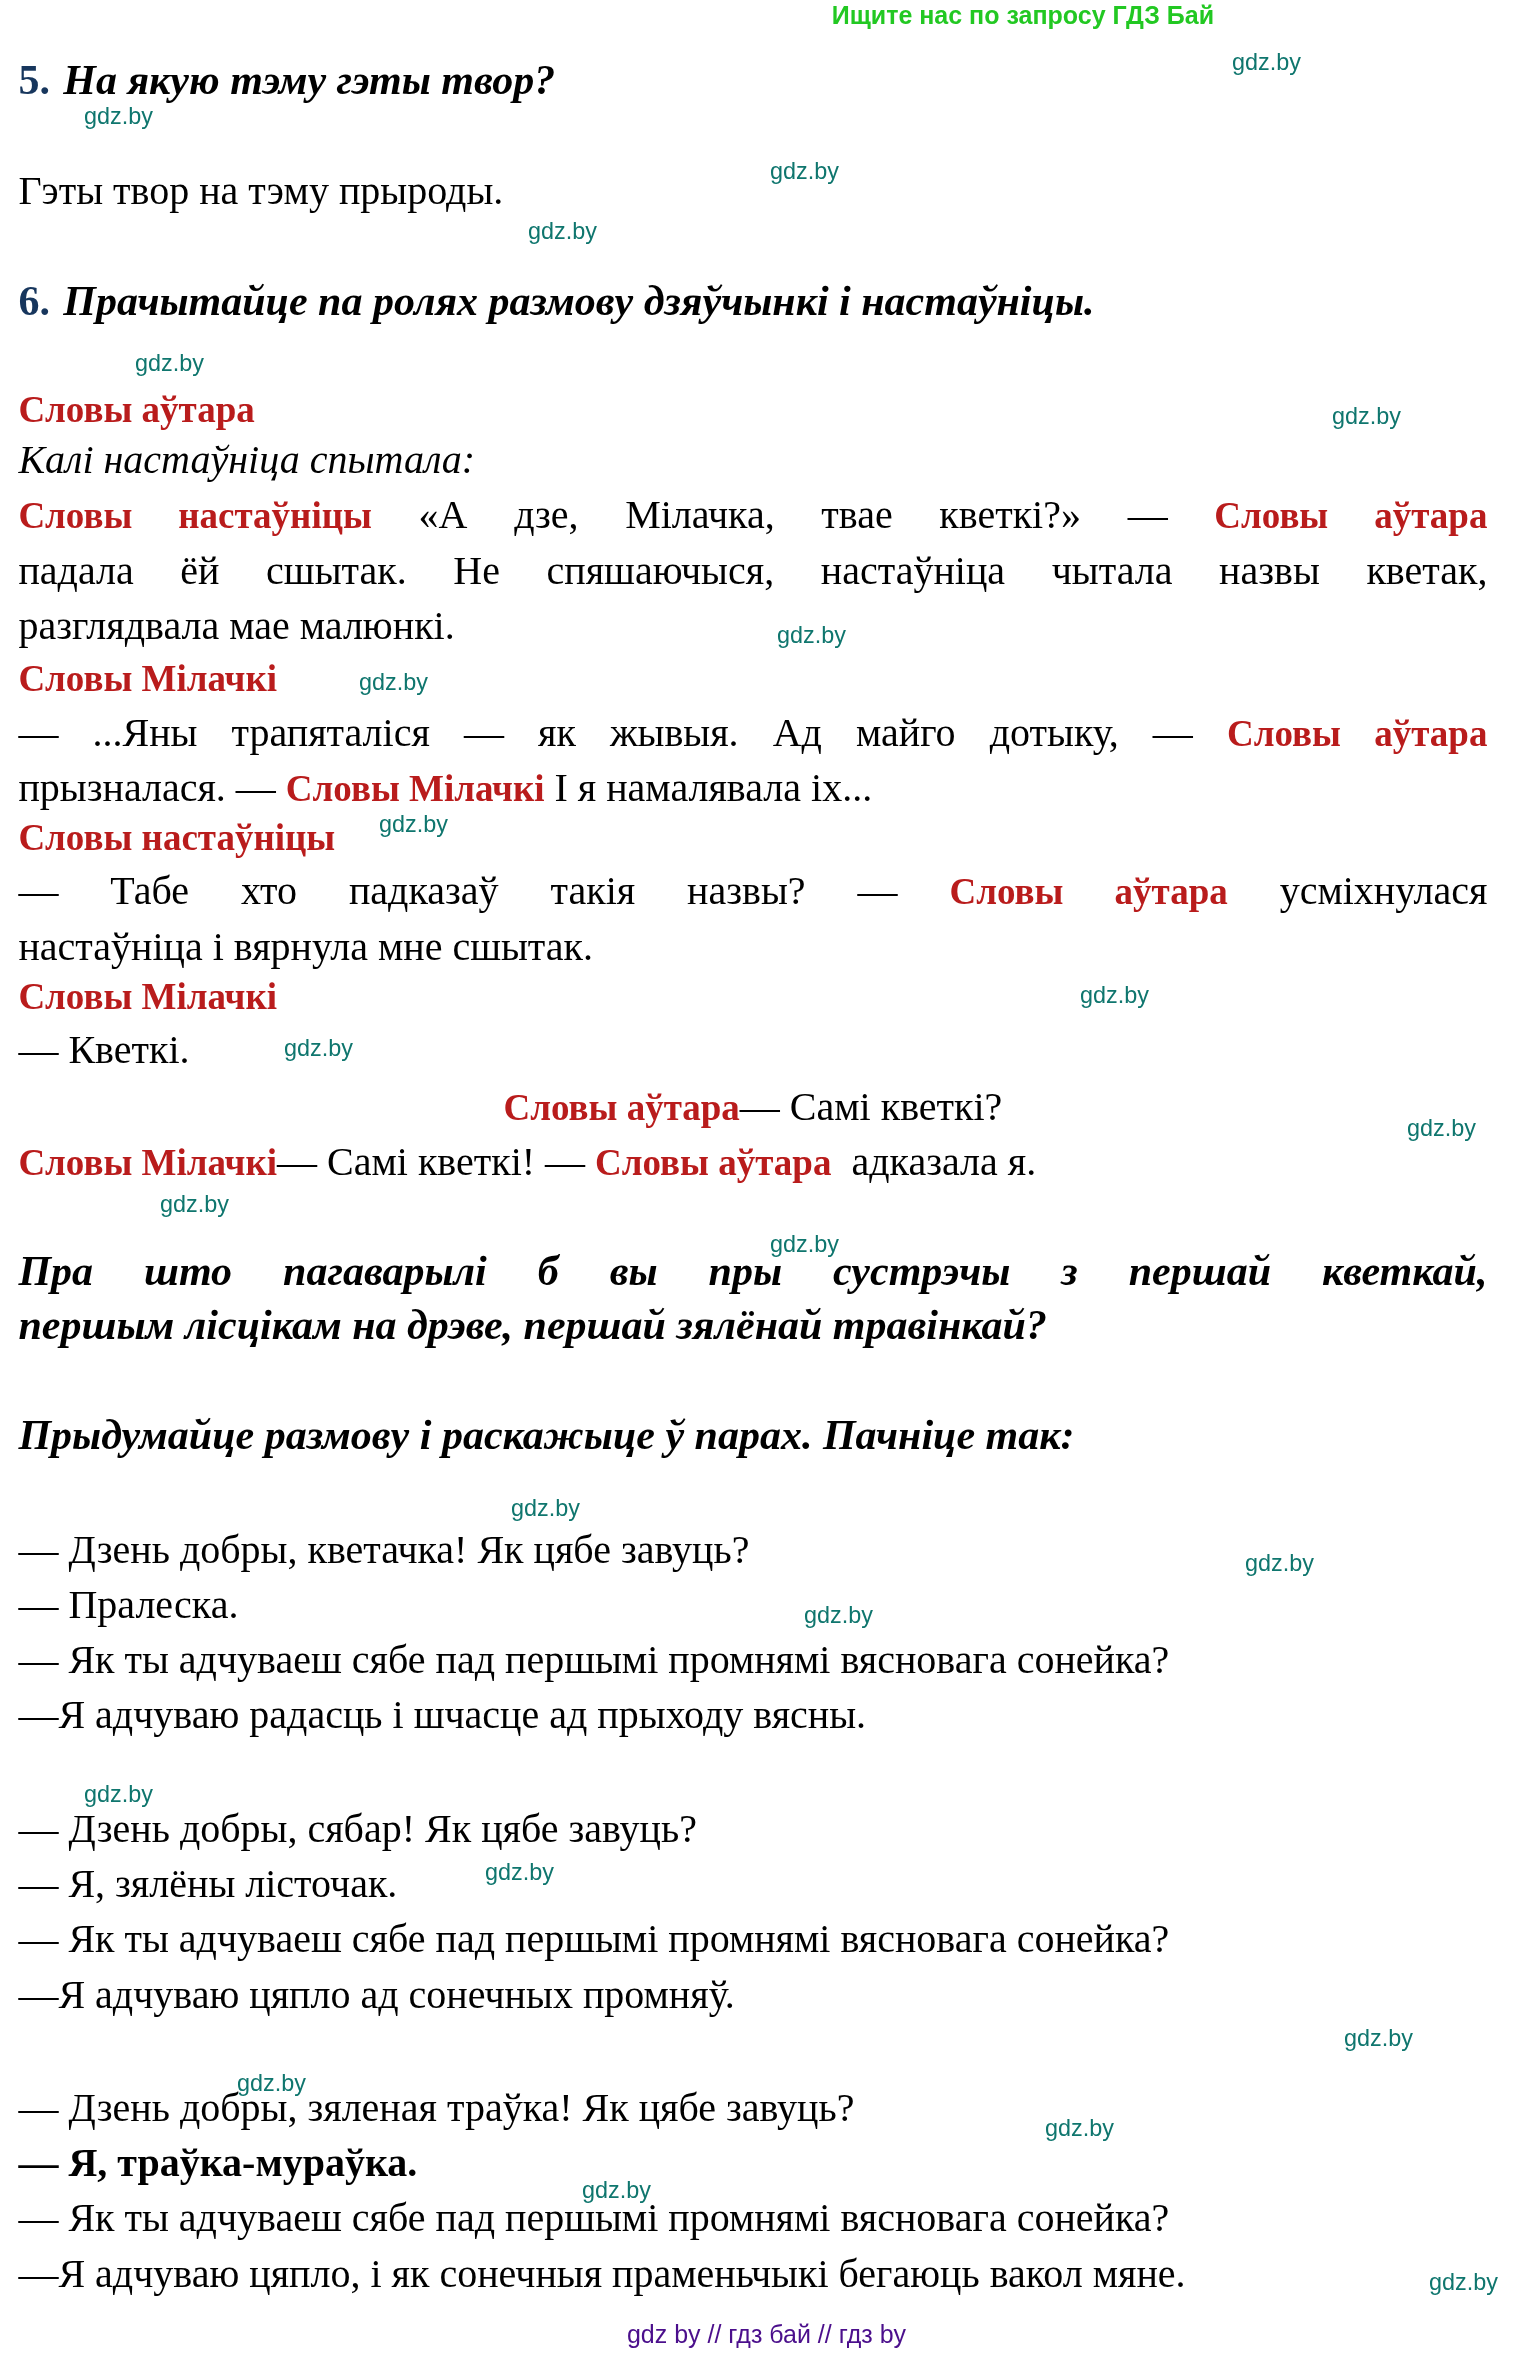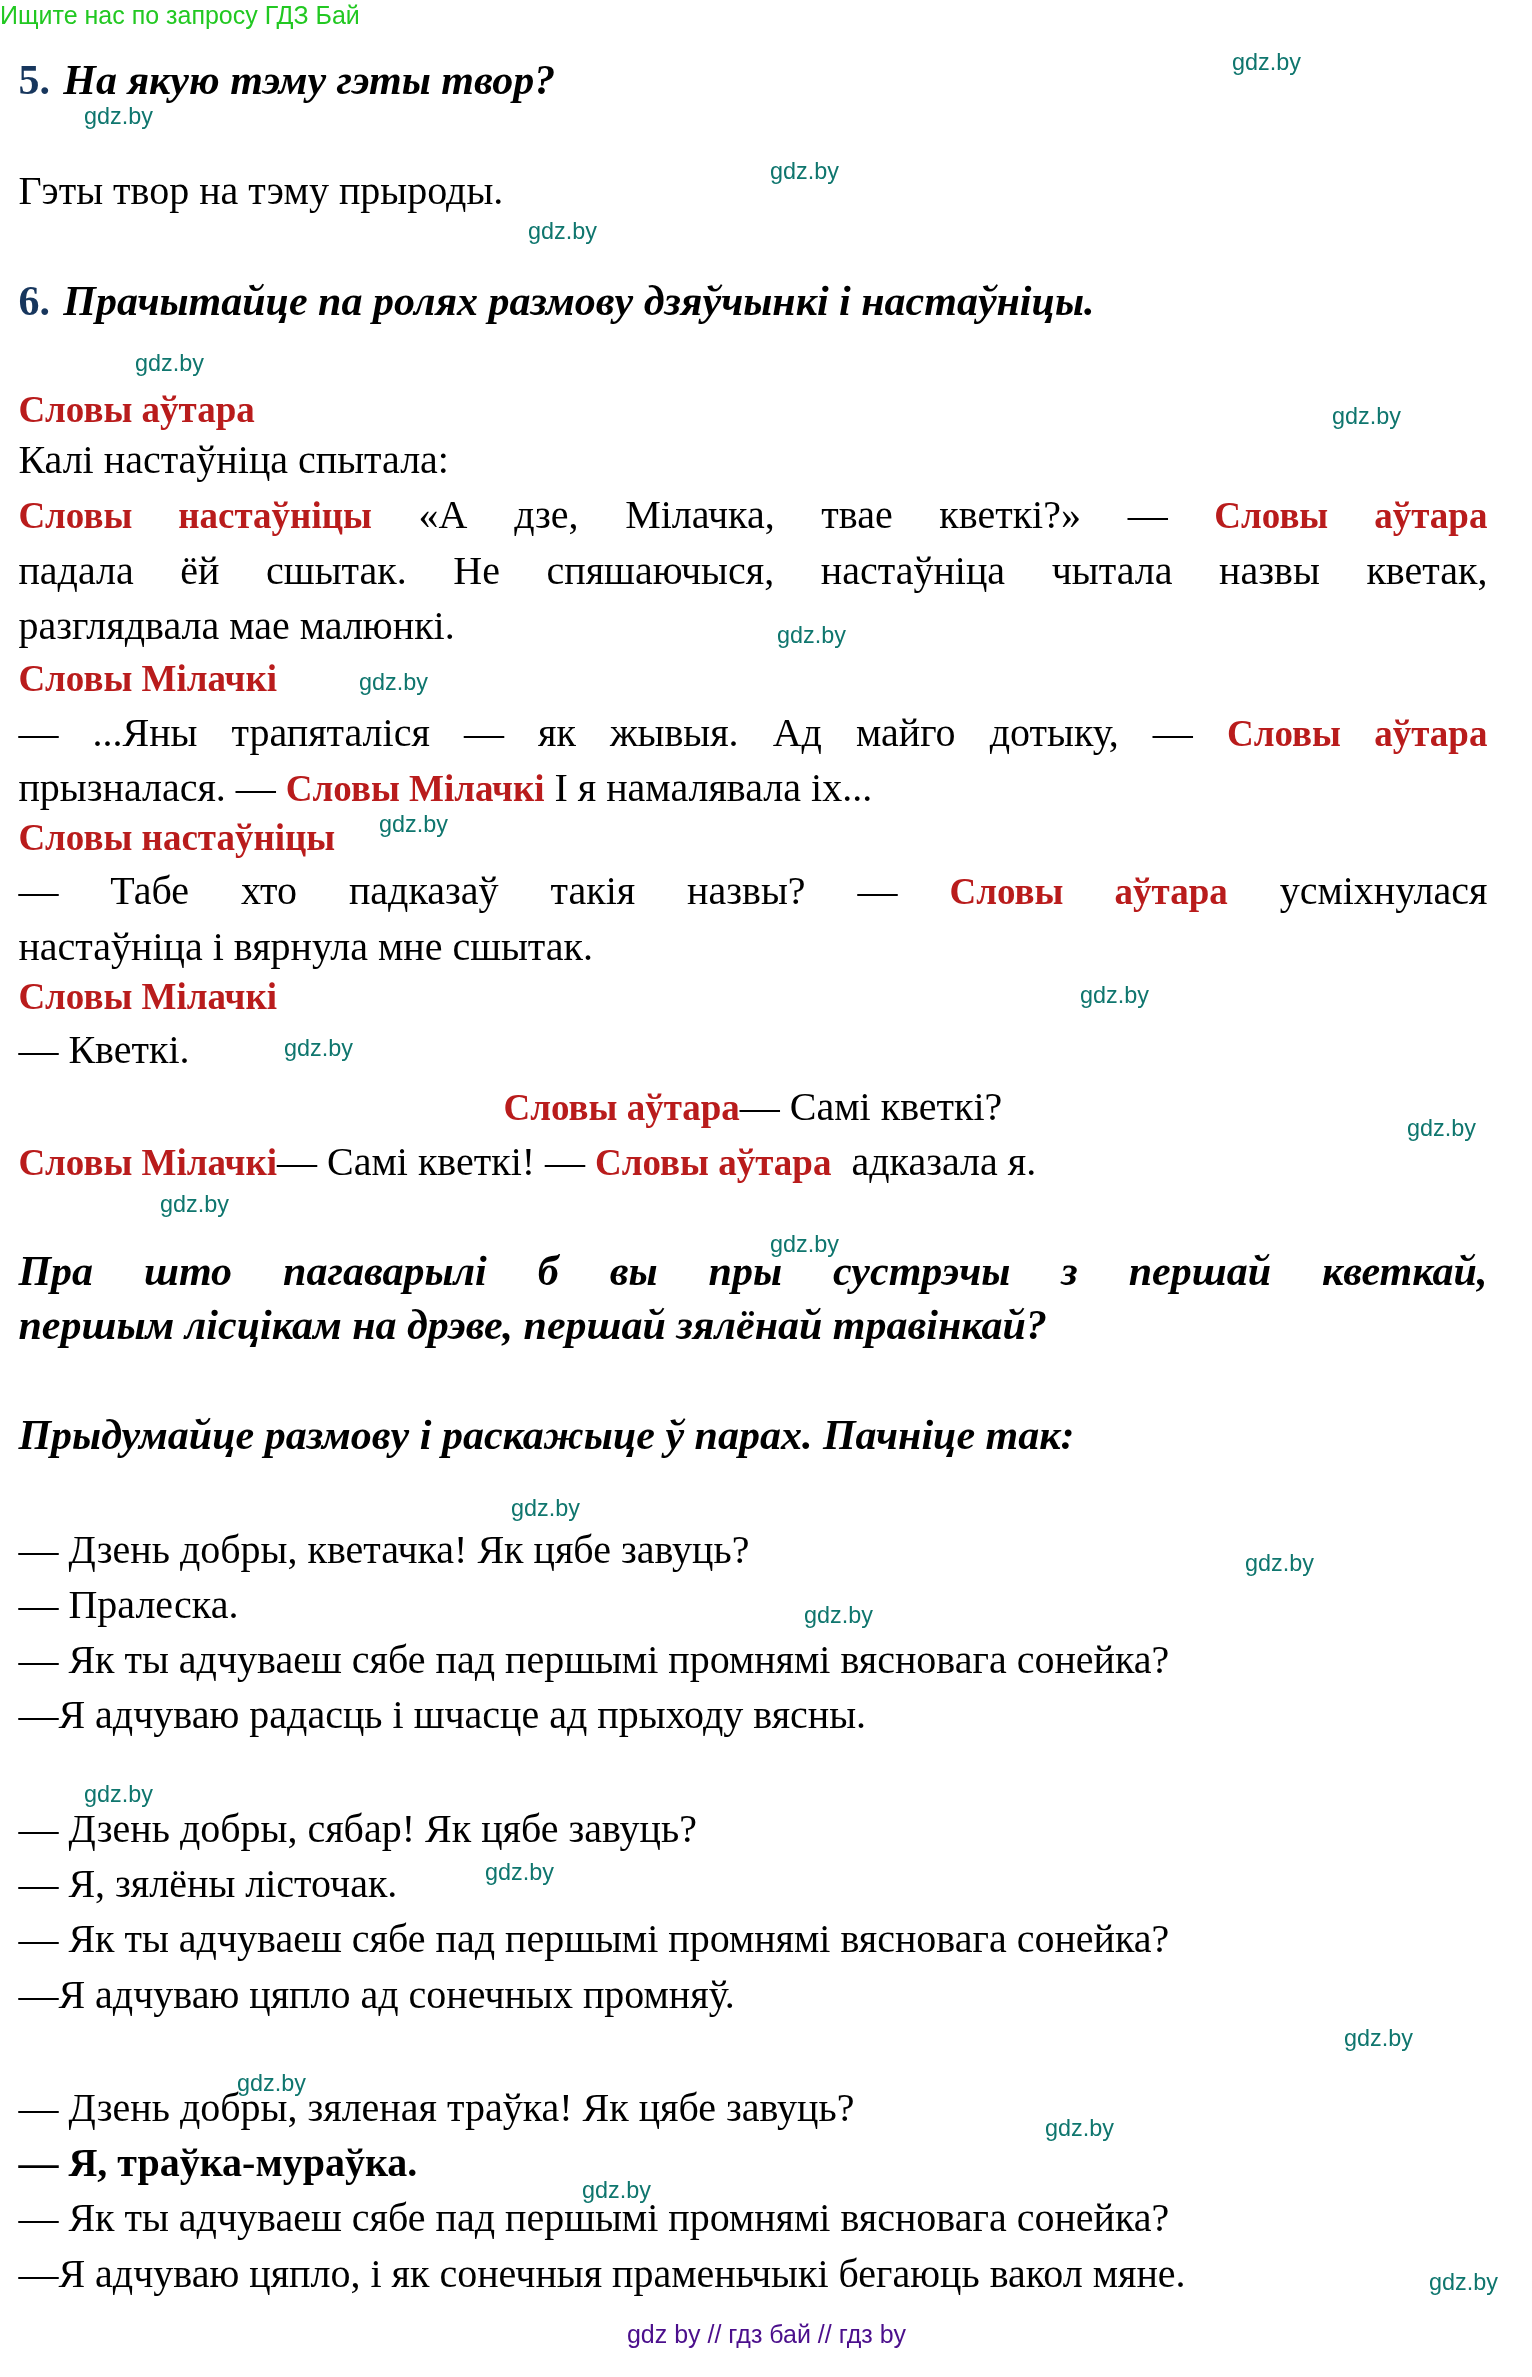--- a/index.html
+++ b/index.html
@@ -1,42 +1,42 @@
 <!DOCTYPE html>
 <html style="font-size:13.4px"><head>
 <meta charset="utf-8">
 <style>
   html, body { margin: 0; padding: 0; background: #ffffff; }
   body { width: 1533px; height: 2377px; position: relative; overflow: hidden;
          font-family: "Liberation Serif", serif; color: #000; }
   .abs { position: absolute; }
-  .top-banner { left: 0; width: 1214px; top: 0; text-align: left;
+  .top-banner { left: 0; width: 1214px; top: 0; text-align: right;
                 font-family: "Liberation Sans", sans-serif; font-size: 25px;
-                color: #22c822; line-height: 30px; }
+                color: #22c822; line-height: 30px; font-weight: bold; }
   .wm { font-family: "Liberation Sans", sans-serif; font-size: 23.4px; color: #0f766e; line-height: 25px; white-space: nowrap; }
   .line { left: 18.4px; width: 1469px; font-size: 40px; line-height: 47px; white-space: nowrap; }
   .just { text-align: justify; text-align-last: justify; white-space: normal; }
   .q { font-weight: bold; font-style: italic; font-size: 42px; }
   .num { font-style: normal; color: #17365d; font-weight: bold; margin-right: 13.4px; }
   .role { color: #b91c1c; font-weight: bold; font-size: 37px; }
   .footer { left: 0; width: 1533px; top: 2320px; text-align: center;
             font-family: "Liberation Sans", sans-serif; font-size: 25px; color: #4b0f8c; }
 </style>
 </head>
 <body>
 
 <div class="abs top-banner">Ищите нас по запросу ГДЗ Бай</div>
 
 <div class="abs line q" style="top:57px;"><span class="num">5.</span><span>На якую тэму гэты твор?</span></div>
 <div class="abs line" style="top:167px;">Гэты твор на тэму прыроды.</div>
 
 <div class="abs line q" style="top:278px;"><span class="num">6.</span><span>Прачытайце  па  ролях  размову  дзяўчынкі і настаўніцы.</span></div>
 
 <div class="abs line role" style="top:386px;">Словы аўтара</div>
-<div class="abs line" style="top:436px;">Калі настаўніца спытала:</div>
+<div class="abs line" style="top:436px;font-style:italic;">Калі настаўніца спытала:</div>
 
 <div class="abs line just" style="top:491px;"><span class="role">Словы настаўніцы</span> <span>«А дзе, Мілачка, твае кветкі?» —</span> <span class="role">Словы аўтара</span></div>
 <div class="abs line just" style="top:547px;">падала ёй сшытак. Не спяшаючыся, настаўніца чытала назвы кветак,</div>
 <div class="abs line" style="top:602px;">разглядвала мае малюнкі.</div>
 
 <div class="abs line role" style="top:655px;">Словы Мілачкі</div>
 <div class="abs line just" style="top:709px;"><span>— ...Яны трапяталіся — як жывыя. Ад майго дотыку, —</span> <span class="role">Словы аўтара</span></div>
 <div class="abs line" style="top:764px;"><span>прызналася. —</span> <span class="role">Словы Мілачкі</span> <span>І я намалявала іх...</span></div>
 
 <div class="abs line role" style="top:814px;">Словы настаўніцы</div>

